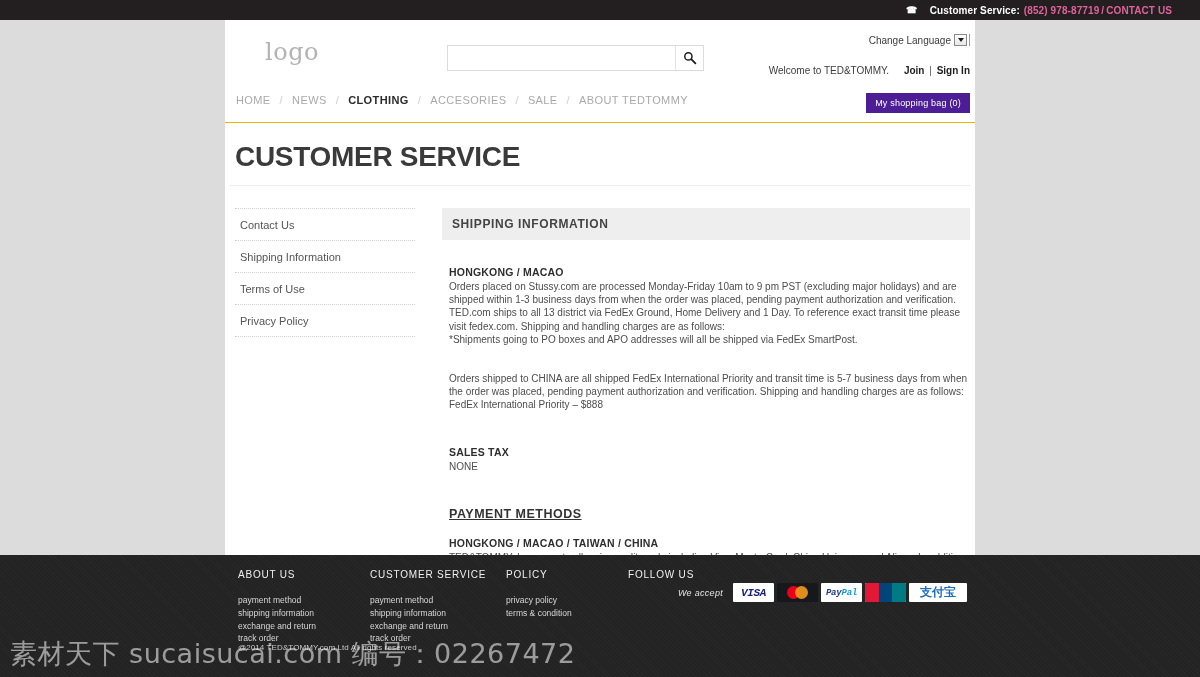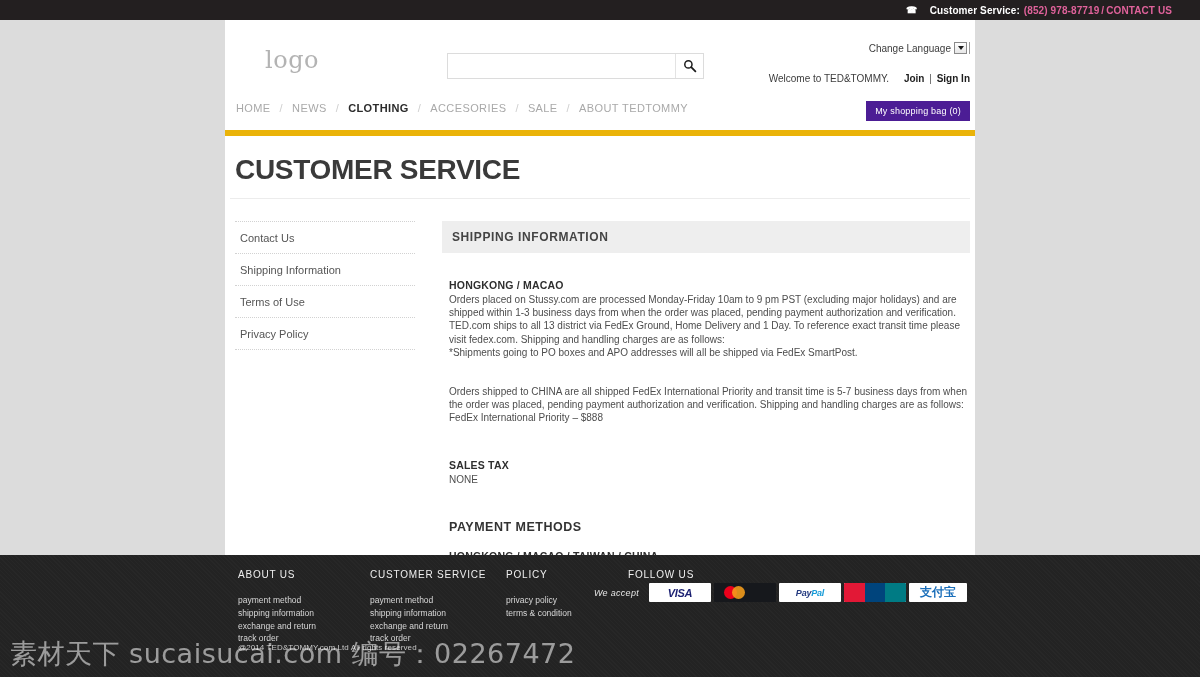--- a/index.html
+++ b/index.html
@@ -51,21 +51,20 @@
     left: 225px;
     width: 750px;
     height: 535px;
     background: #ffffff;
   }
 
   
   .header {
     position: relative;
     height: 68px;
-    margin-top: 8px;
   }
   .logo {
     position: absolute;
     left: 40px;
     top: 18px;
     font-size: 24px;
     color: #b3b3b3;
     font-family: "DejaVu Serif", serif;
     font-weight: 300;
     letter-spacing: 0.5px;
@@ -150,21 +149,21 @@
   }
   .welcome .join,
   .welcome .signin { color: #1d1d1d; font-weight: bold; }
   .welcome .bar { color: #5a5a5a; margin: 0 2px; }
   .welcome .hello { margin-right: 12px; }
 
   
   .navrow {
     position: relative;
     height: 34px;
-    border-bottom: 6px solid #eab308;
+    border-bottom: 1px solid #eab308;
     padding-left: 39px;
   }
   .nav {
     position: absolute;
     left: 10px;
     top: 6px;
     display: flex;
     align-items: center;
     font-size: 11px;
     letter-spacing: 0.4px;
@@ -246,20 +245,21 @@
     letter-spacing: 0.2px;
     margin-bottom: 2px;
     padding-left: 7px;
   }
   .big-title {
     font-size: 12.5px;
     font-weight: bold;
     color: #333333;
     letter-spacing: 0.5px;
     padding-left: 7px;
+    text-decoration: underline;
   }
   .block-text {
     font-size: 10px;
     color: #4d4d4d;
     line-height: 1.32;
     padding-left: 7px;
   }
   .block-text p { margin: 0; }
   .spacer-40 { height: 34px; }
   .spacer-26 { height: 16px; }
@@ -317,30 +317,31 @@
   }
   .accept-label {
     font-size: 9px;
     color: #e6e6e6;
     font-style: italic;
     margin-right: 10px;
     letter-spacing: 0.3px;
   }
   .pay {
     height: 19px;
-    width: 62px;
+    width: 41px;
     margin-right: 3px;
     border-radius: 1px;
     display: flex;
     align-items: center;
     justify-content: center;
     font-size: 9px;
     font-weight: bold;
     overflow: hidden;
     box-sizing: border-box;
+    font-family: Liberation Mono, monospace;
   }
   .pay-visa {
     background: #ffffff;
     color: #1a1f71;
     font-style: italic;
     font-size: 11px;
     letter-spacing: -0.3px;
   }
   .pay-mc {
     background: #16181c;

